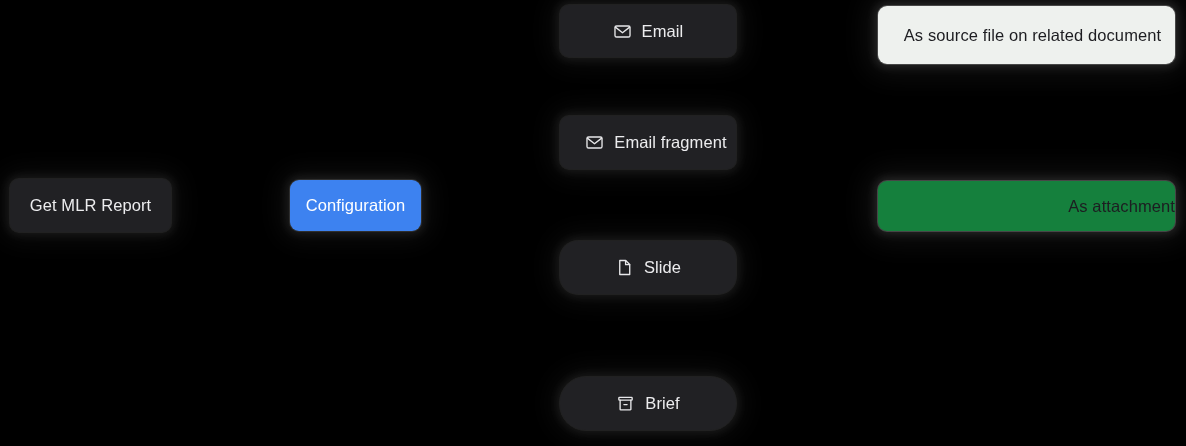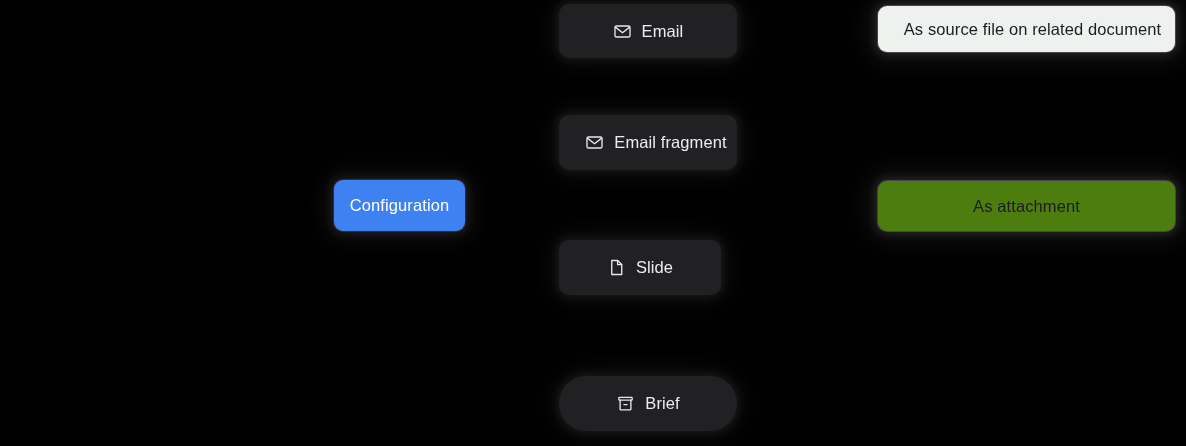--- a/index.html
+++ b/index.html
@@ -79,38 +79,41 @@
   }
   .node-icon svg {
     width: 19px;
     height: 19px;
     display: block;
   }
 
   
   
   #n-get-mlr-report { left: 10px;  top: 179px; width: 161px; height: 53px; }
-  #n-configuration  { left: 290px; top: 180px; width: 131px; height: 51px; margin-left: 44px; }
+  #n-configuration  { left: 290px; top: 180px; width: 131px; height: 51px; }
 
   
   #n-email          { left: 560px; top: 5px;   width: 176px; height: 52px; }
   #n-email-fragment { left: 560px; top: 116px; width: 176px; height: 53px; padding-left: 16px; }
-  #n-slide          { left: 560px; top: 241px; width: 160px; height: 53px; }
+  #n-slide          { left: 560px; top: 241px; width: 176px; height: 53px; border-radius: 18px; }
   #n-brief          { left: 560px; top: 377px; width: 176px; height: 53px; border-radius: 26px; }
 
   
-  #n-as-source-file { left: 878px; top: 6px;   width: 297px; height: 46px; padding-left: 12px; }
+  #n-as-source-file { left: 878px; top: 6px;   width: 297px; height: 58px; padding-left: 12px; }
   #n-as-attachment  { left: 878px; top: 181px; width: 297px; height: 50px; }
   #n-as-viewable    { left: 878px; top: 378px; width: 297px; height: 50px; }
 </style>
 </head>
 <body>
 
 <div id="canvas">
 
+  <div class="node dark" id="n-get-mlr-report">
+    <span class="node-label">Get MLR Report</span>
+  </div>
 
   <div class="node accent" id="n-configuration">
     <span class="node-label">Configuration</span>
   </div>
 
   <div class="node dark" id="n-email">
     <span class="node-icon">
       <svg viewBox="0 0 24 24" fill="none" stroke="#e8e8ea" stroke-width="1.7" stroke-linecap="round" stroke-linejoin="round">
         <rect x="2.5" y="5" width="19" height="14" rx="2"></rect>
         <path d="M3 6.5 L12 13.5 L21 6.5"></path>
@@ -147,18 +150,18 @@
         <path d="M10 13.4 h4"></path>
       </svg>
     </span>
     <span class="node-label">Brief</span>
   </div>
 
   <div class="node light" id="n-as-source-file" style="background:#eef1ee;">
     <span class="node-label">As source file on related document</span>
   </div>
 
-  <div class="node light" id="n-as-attachment" style="background:#4d7c0f;">
+  <div class="node light" id="n-as-attachment" style="background:#15803d;justify-content:flex-end;">
     <span class="node-label">As attachment</span>
   </div>
 
 
 </div>
 
 </body></html>

